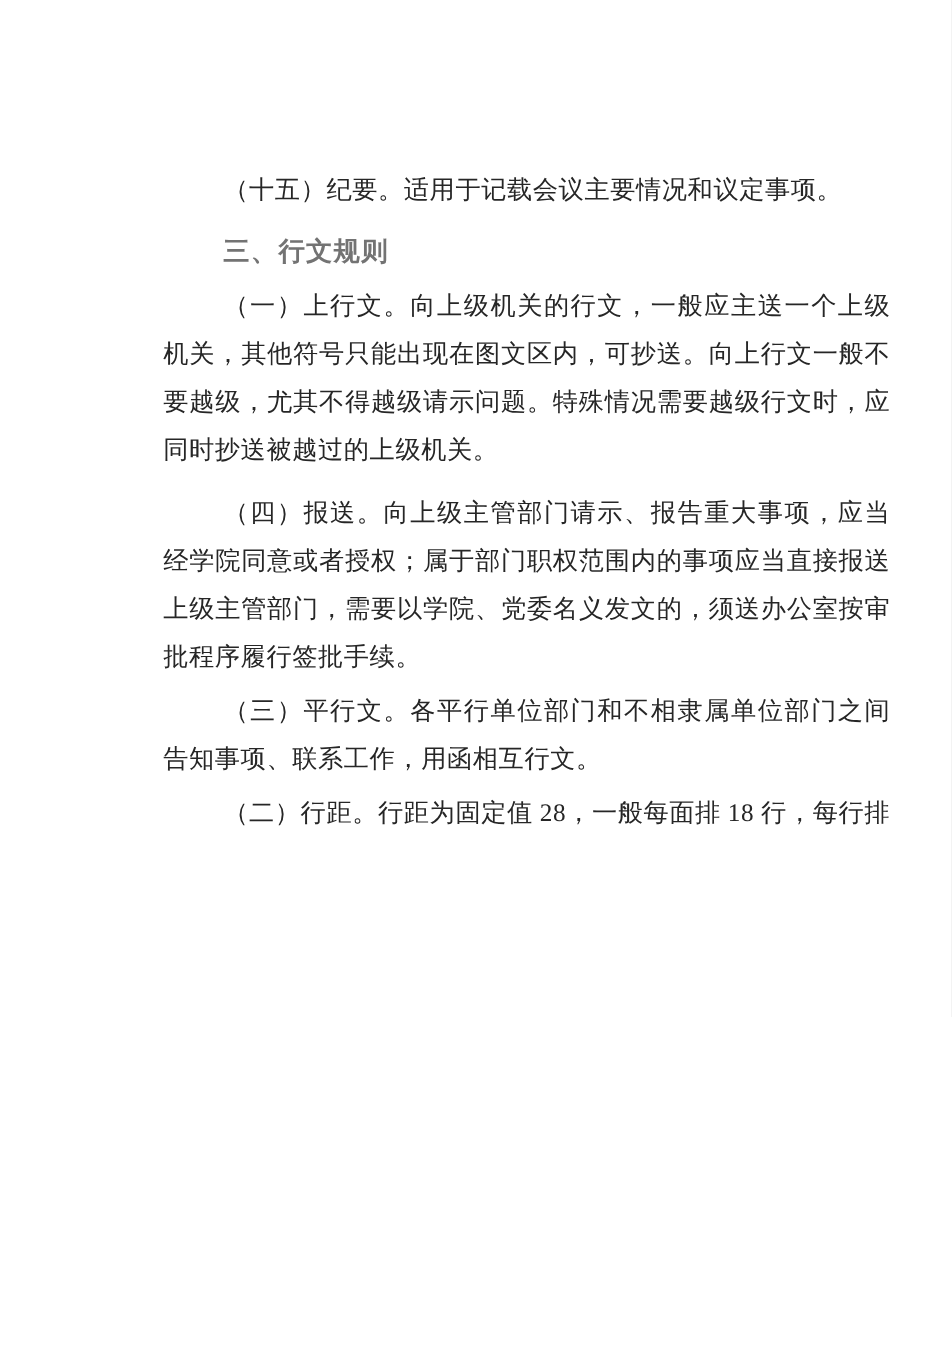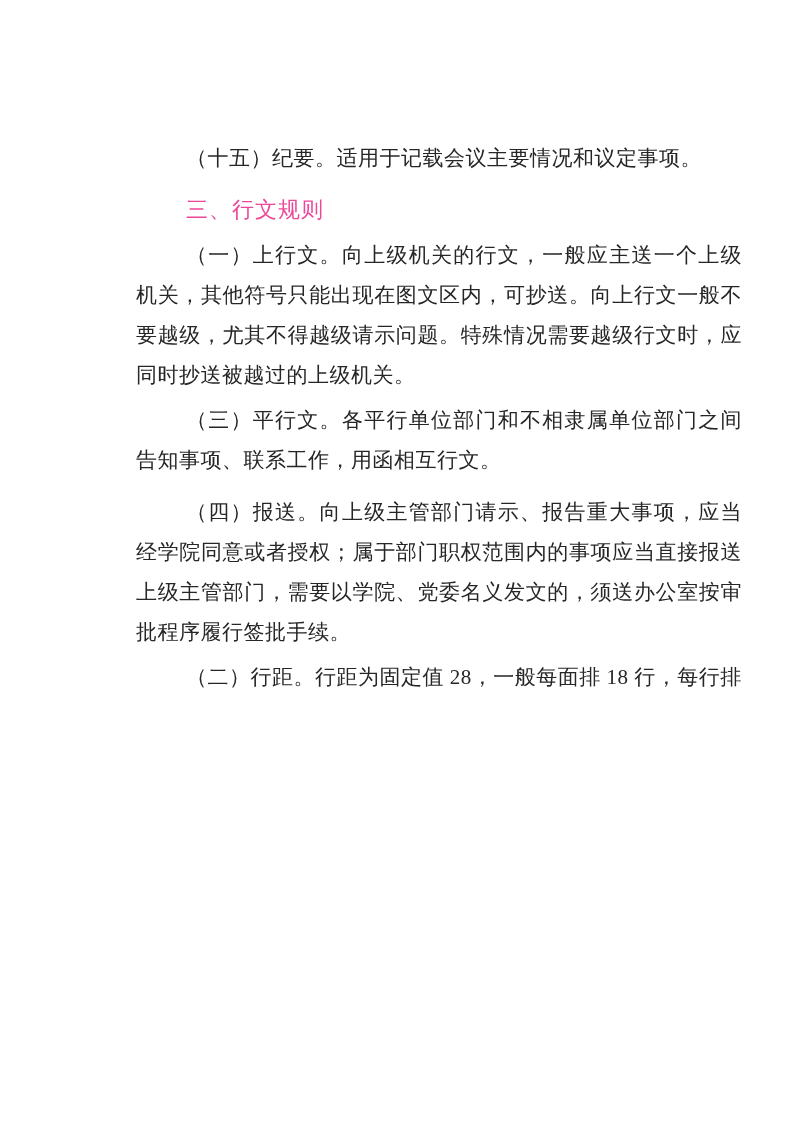--- a/index.html
+++ b/index.html
@@ -30,46 +30,46 @@
     line-height: 40px;
     color: #262626;
     text-align: justify;
     text-indent: 50px;
     letter-spacing: 0.5px;
     word-break: break-all;
   }
   .section-heading {
     margin: 13px 0 5px 0;
     font-family: "Liberation Sans", "DejaVu Sans", sans-serif;
-    font-weight: normal;
+    font-weight: bold;
     font-size: 22px;
     line-height: 40px;
-    color: #ec4899;
+    color: #737373;
     text-indent: 50px;
     letter-spacing: 1px;
   }
   .gap-before-big {
     margin-top: 12px;
   }
 </style>
 </head>
 <body>
 
 <div class="page" style="background: rgb(255, 255, 255); color: rgb(38, 38, 38);">
   <div class="content">
 
     <p class="body-para">（十五）纪要。适用于记载会议主要情况和议定事项。</p>
 
     <h2 class="section-heading gap-before-big">三、行文规则</h2>
 
     <p class="body-para">（一）上行文。向上级机关的行文，一般应主送一个上级机关，其他符号只能出现在图文区内，可抄送。向上行文一般不要越级，尤其不得越级请示问题。特殊情况需要越级行文时，应同时抄送被越过的上级机关。</p>
 
 
+    <p class="body-para gap-before-big">（四）报送。向上级主管部门请示、报告重大事项，应当经学院同意或者授权；属于部门职权范围内的事项应当直接报送上级主管部门，需要以学院、党委名义发文的，须送办公室按审批程序履行签批手续。</p>
+
     <p class="body-para">（三）平行文。各平行单位部门和不相隶属单位部门之间告知事项、联系工作，用函相互行文。</p>
-
-    <p class="body-para gap-before-big">（四）报送。向上级主管部门请示、报告重大事项，应当经学院同意或者授权；属于部门职权范围内的事项应当直接报送上级主管部门，需要以学院、党委名义发文的，须送办公室按审批程序履行签批手续。</p>
 
 
 
     <p class="body-para">（二）行距。行距为固定值 28，一般每面排 18 行，每行排</p>
 
   </div>
 </div>
 
 </body></html>

